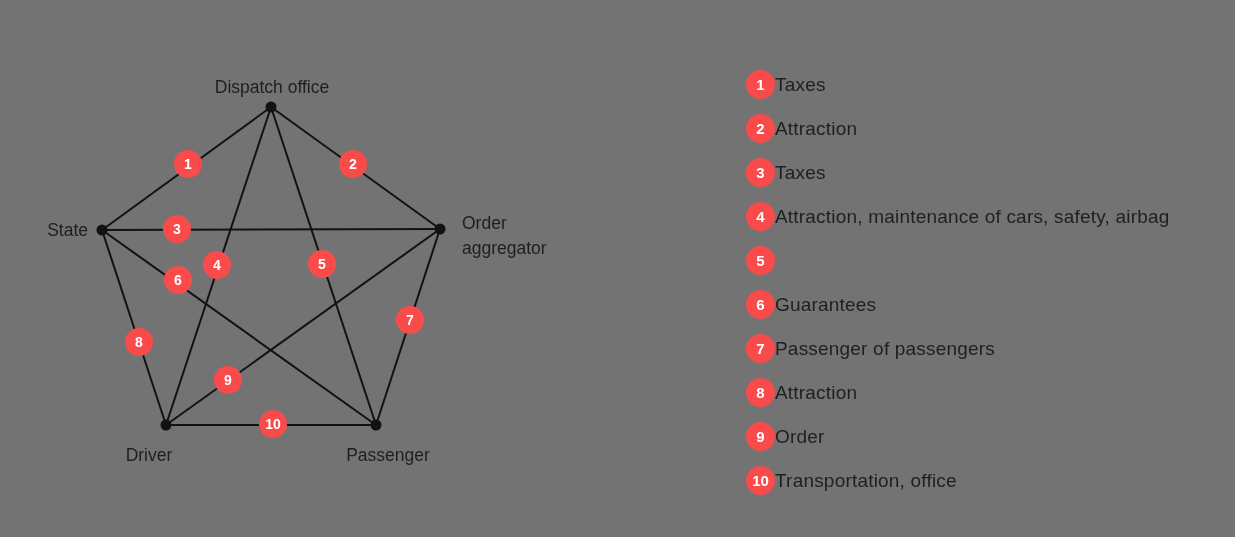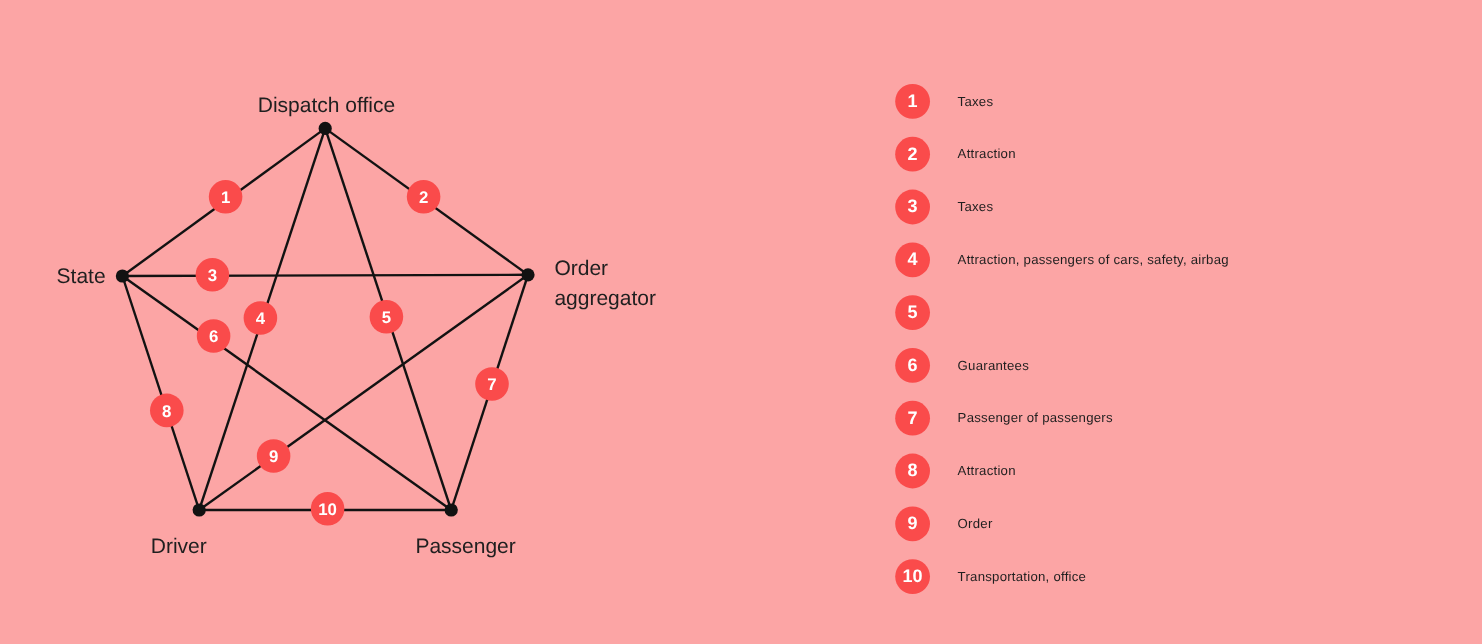--- a/index.html
+++ b/index.html
@@ -1,25 +1,25 @@
 <!DOCTYPE html>
 <html><head>
 <meta charset="utf-8">
 <style>
   html,body{margin:0;padding:0;background:#ffffff;}
   body{font-family:"Liberation Sans",sans-serif;}
-  .canvas{position:relative;width:1235px;height:537px;background:#fca5a5;overflow:hidden;}
+  .canvas{position:relative;width:1235px;height:537px;background:#737373;overflow:hidden;}
   #diagram{position:absolute;left:0;top:0;}
   #diagram text.node-label{font-size:17.5px;fill:#1f1f1f;font-family:"Liberation Sans",sans-serif;}
   #diagram text.badge-num{fill:#ffffff;font-size:14px;font-weight:bold;text-anchor:middle;font-family:"Liberation Sans",sans-serif;}
   .legend{position:absolute;left:746px;top:70px;display:flex;flex-direction:column;gap:15px;}
   .legend-row{display:flex;align-items:center;height:29px;}
   .legend-badge{width:29px;height:29px;border-radius:50%;color:#ffffff;font-size:15px;font-weight:bold;
     display:flex;align-items:center;justify-content:center;flex:0 0 29px;line-height:1;}
-  .legend-label{margin-left:23px;font-size:11px;color:#212121;letter-spacing:0.2px;white-space:nowrap;}
+  .legend-label{font-size:19px;color:#212121;letter-spacing:0.2px;white-space:nowrap;}
 </style>
 </head>
 <body>
 
 <div class="canvas">
 
   <svg id="diagram" width="560" height="537" viewBox="0 0 560 537">
       <line x1="102" y1="230" x2="271" y2="107" stroke="#121212" stroke-width="2"></line>
       <line x1="271" y1="107" x2="440" y2="229" stroke="#121212" stroke-width="2"></line>
       <line x1="102" y1="230" x2="440" y2="229" stroke="#121212" stroke-width="2"></line>
@@ -91,21 +91,21 @@
     <div class="legend-row">
       <span class="legend-badge" style="background: rgb(250, 75, 75);">2</span>
       <span class="legend-label" style="color: rgb(31, 31, 31);">Attraction</span>
     </div>
     <div class="legend-row">
       <span class="legend-badge" style="background: rgb(250, 75, 75);">3</span>
       <span class="legend-label" style="color: rgb(31, 31, 31);">Taxes</span>
     </div>
     <div class="legend-row">
       <span class="legend-badge" style="background: rgb(250, 75, 75);">4</span>
-      <span class="legend-label" style="color: rgb(31, 31, 31);">Attraction, passengers of cars, safety, airbag</span>
+      <span class="legend-label" style="color: rgb(31, 31, 31);">Attraction, maintenance of cars, safety, airbag</span>
     </div>
     <div class="legend-row">
       <span class="legend-badge" style="background: rgb(250, 75, 75);">5</span>
     </div>
     <div class="legend-row">
       <span class="legend-badge" style="background: rgb(250, 75, 75);">6</span>
       <span class="legend-label" style="color: rgb(31, 31, 31);">Guarantees</span>
     </div>
     <div class="legend-row">
       <span class="legend-badge" style="background: rgb(250, 75, 75);">7</span>

